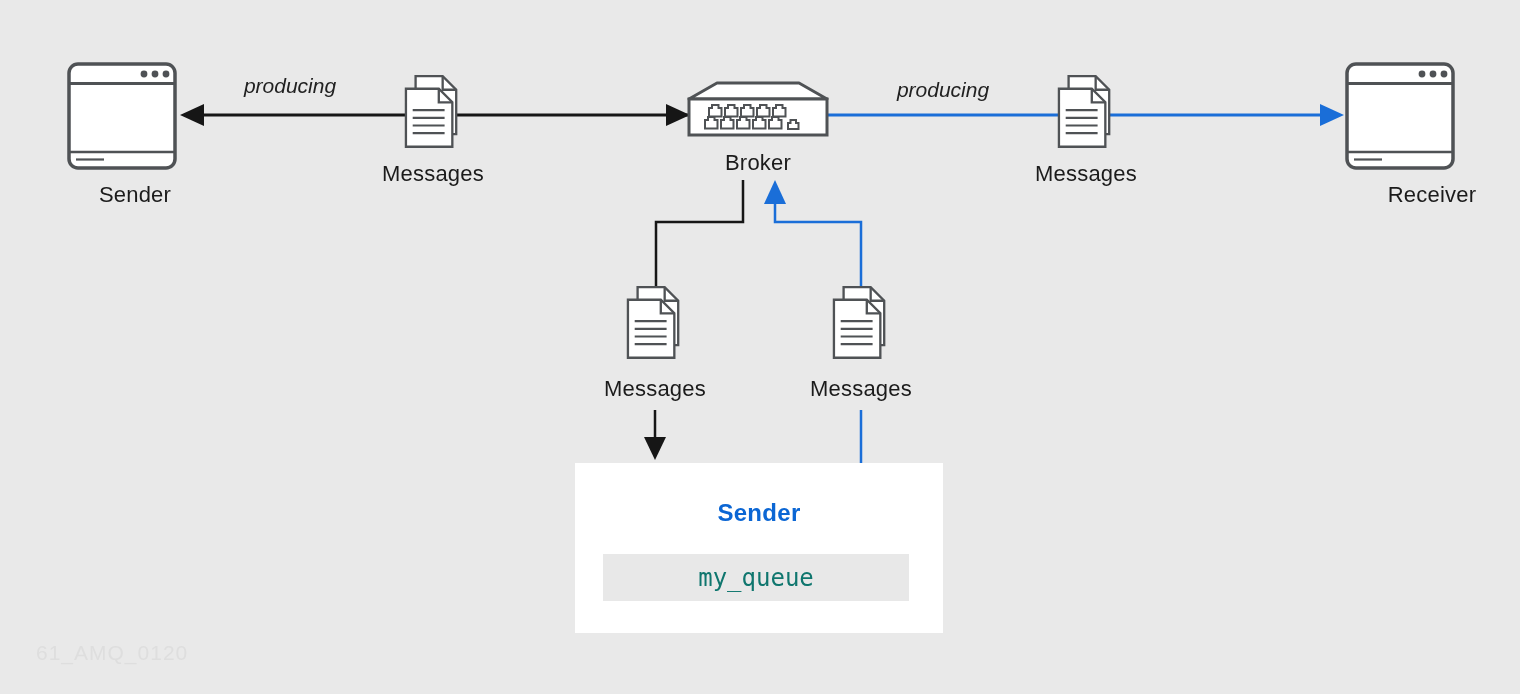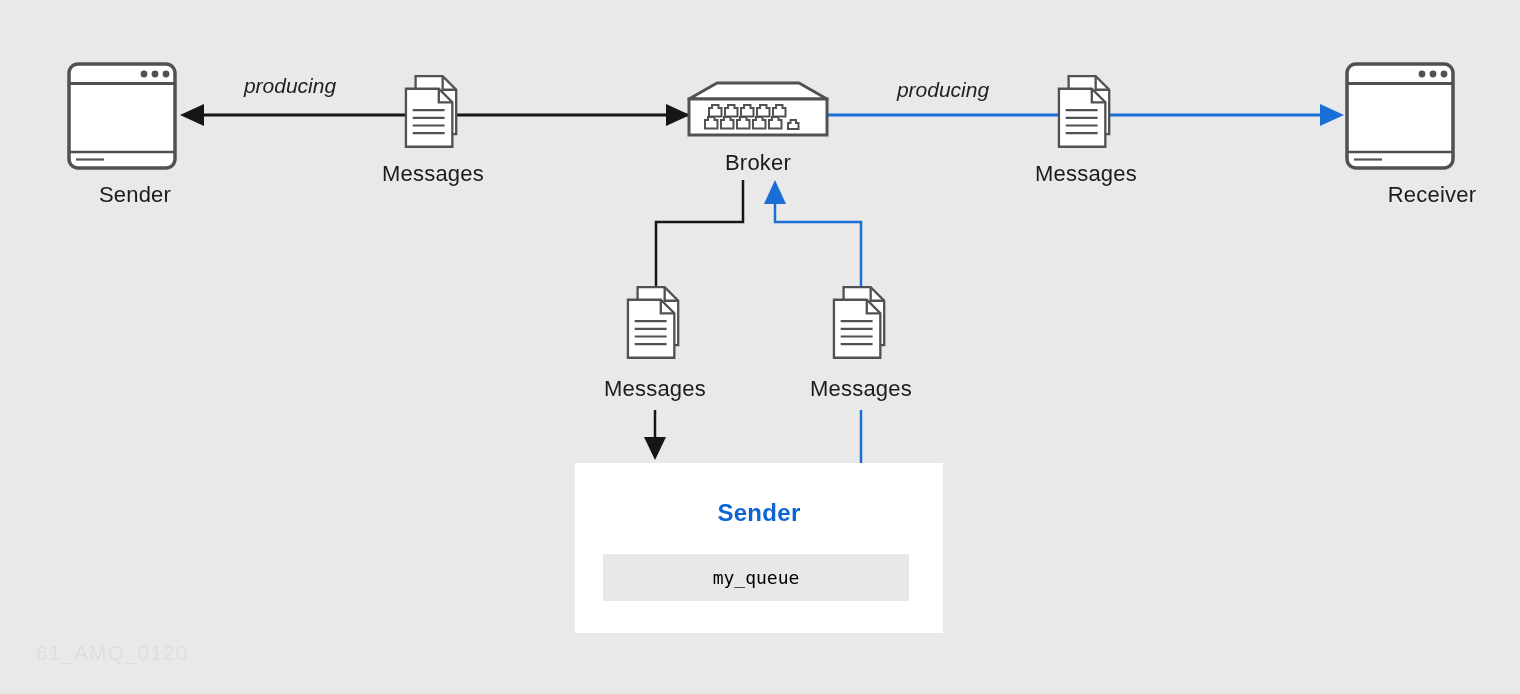--- a/index.html
+++ b/index.html
@@ -26,21 +26,21 @@
   .broker-title{
     position:absolute;left:0;top:36px;width:100%;text-align:center;
     font-size:24px;font-weight:bold;color:#0b66d4;letter-spacing:.3px;
   }
   .queue{
     position:absolute;left:28px;top:91px;width:306px;height:47px;
     background:#e8e8e8;display:flex;align-items:center;justify-content:center;
   }
   .queue-name{
     font-family:"DejaVu Sans Mono","Liberation Mono",monospace;
-    font-size:18px;color:#000000;
+    font-size:24px;color:#0f766e;
   }
   .watermark{
     position:absolute;left:36px;top:641px;z-index:2;
     font-size:21px;color:#dedede;letter-spacing:1px;white-space:nowrap;
   }
 </style>
 </head>
 <body>
 
 <div class="canvas">

